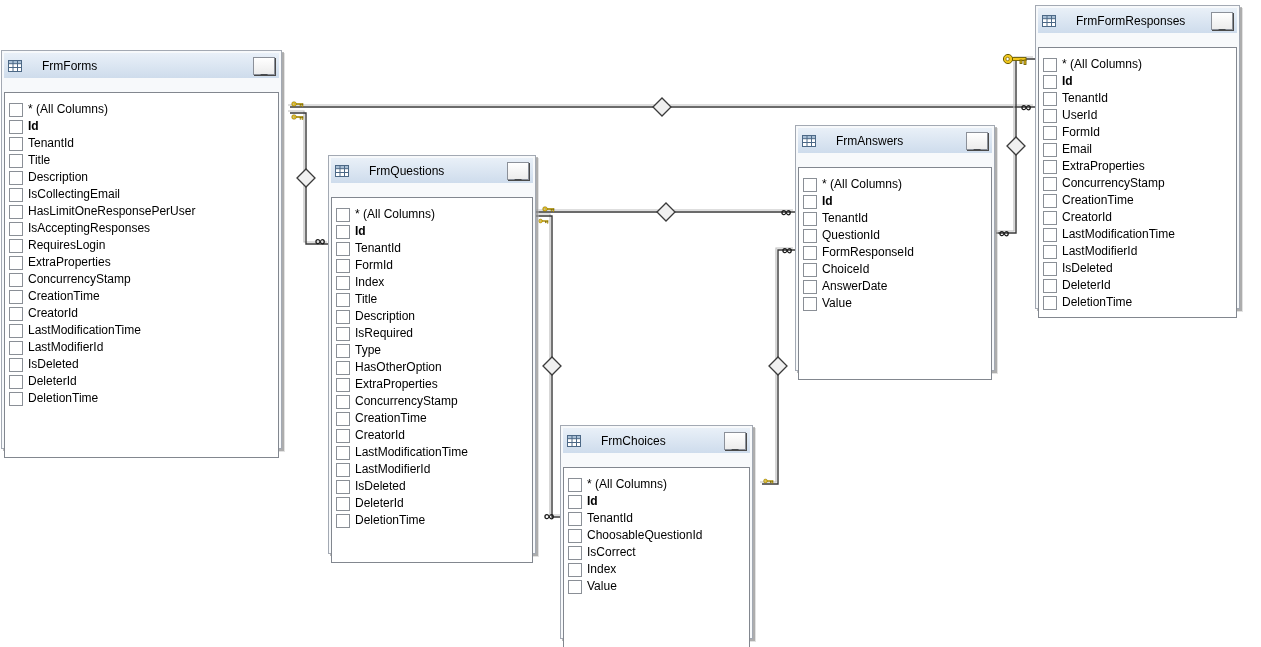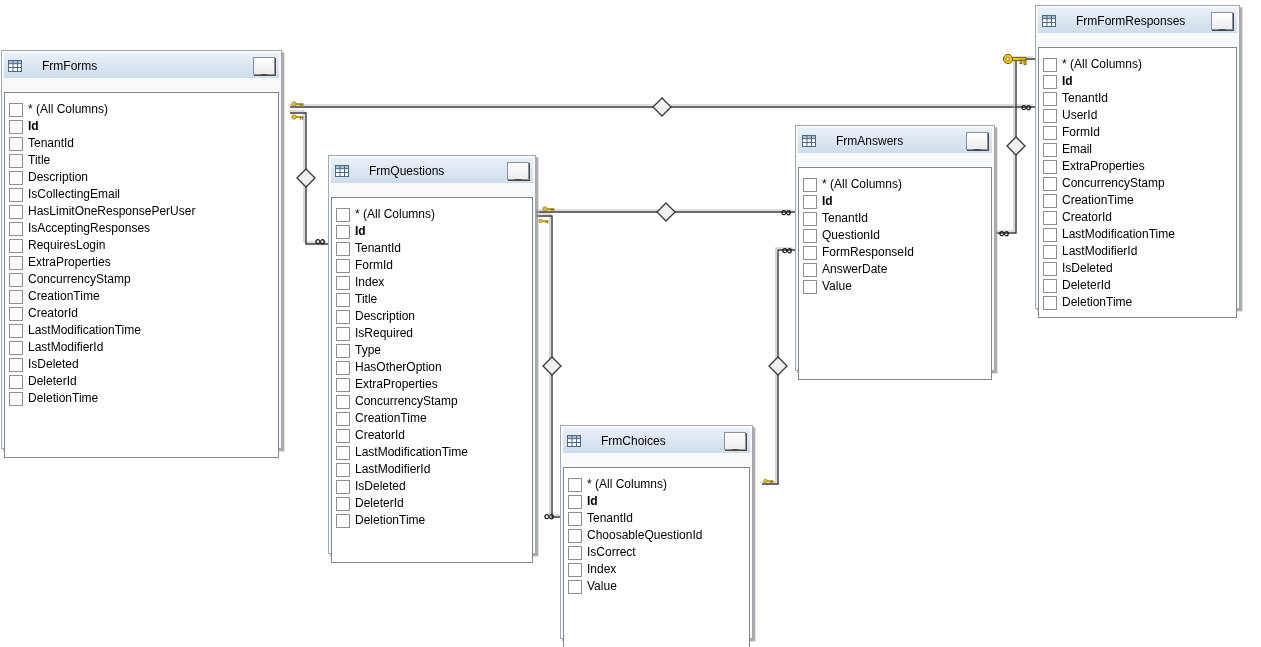--- a/index.html
+++ b/index.html
@@ -361,20 +361,24 @@
         <div class="column-row">
           <span class="checkbox"></span>
           <span class="column-label">QuestionId</span>
         </div>
         <div class="column-row">
           <span class="checkbox"></span>
           <span class="column-label">FormResponseId</span>
         </div>
         <div class="column-row">
           <span class="checkbox"></span>
+          <span class="column-label">ChoiceId</span>
+        </div>
+        <div class="column-row">
+          <span class="checkbox"></span>
           <span class="column-label">AnswerDate</span>
         </div>
         <div class="column-row">
           <span class="checkbox"></span>
           <span class="column-label">Value</span>
         </div>
       </div>
   </div>
 
   <div class="table-window" style="left: 560px; top: 425px; width: 193px; height: 214px;">

